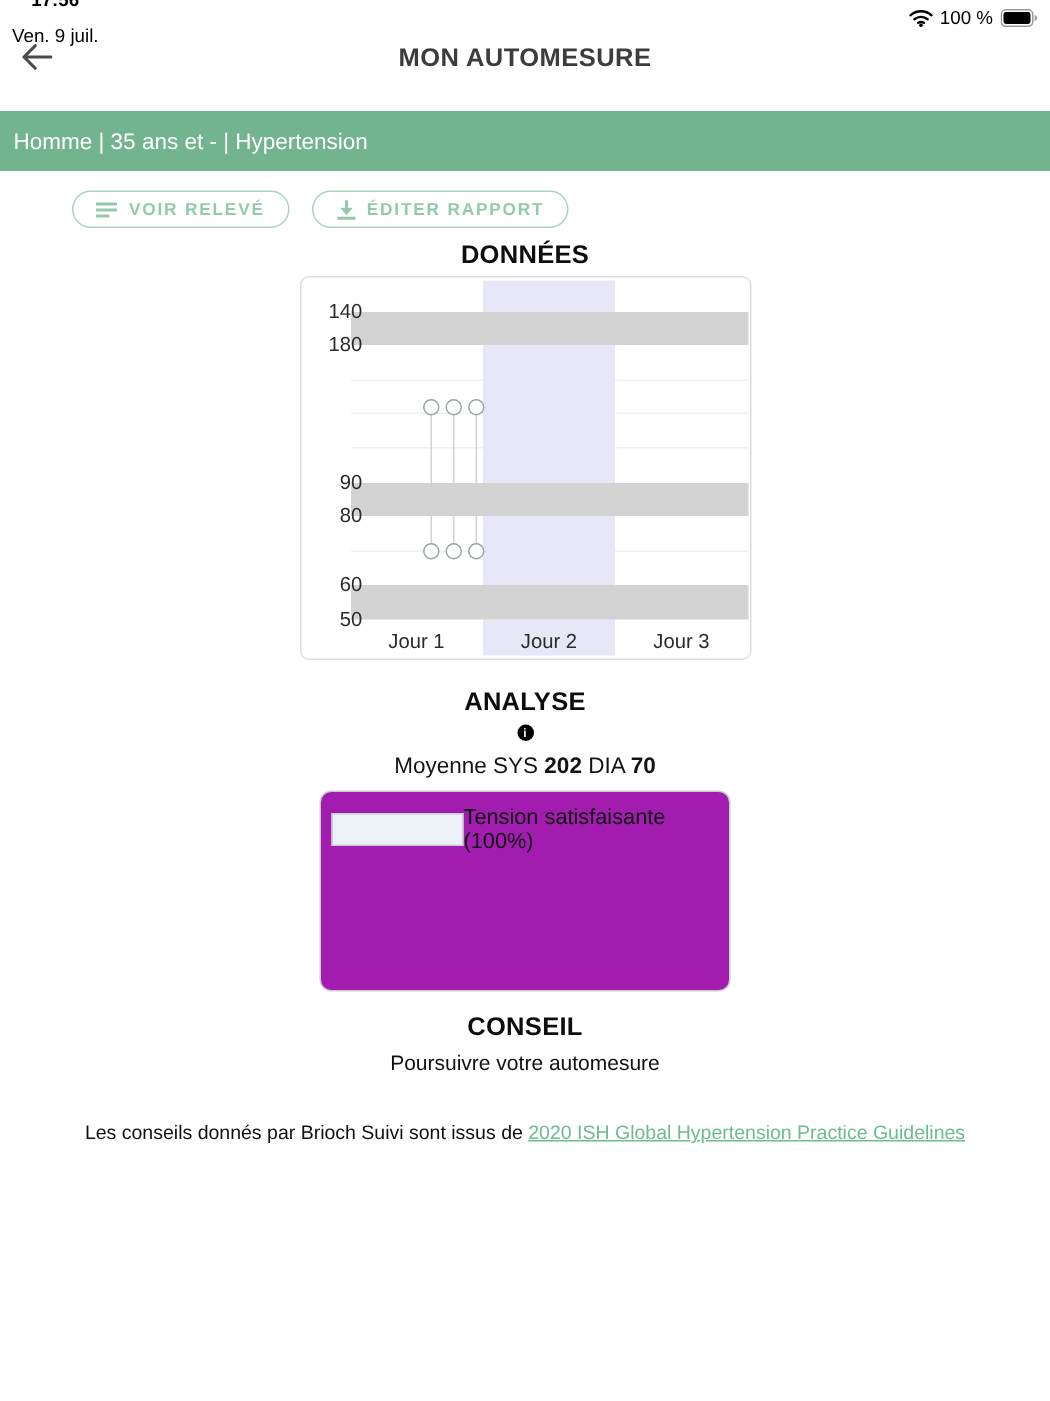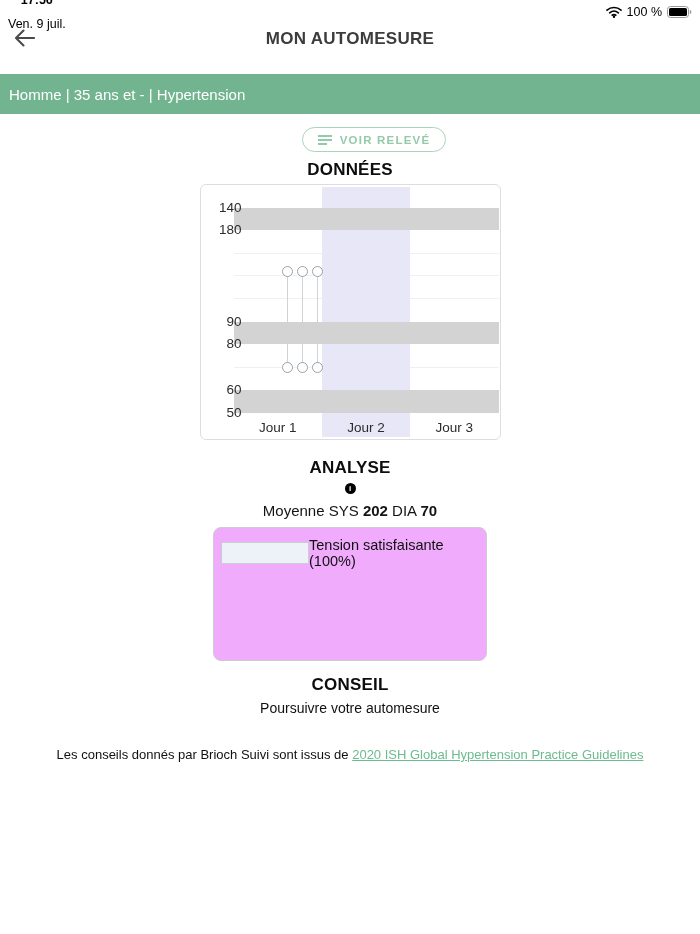--- a/index.html
+++ b/index.html
@@ -25,21 +25,21 @@
   .page-title{
     text-align:center;font-size:17px;font-weight:700;color:#3c3c3c;
     line-height:34px;letter-spacing:.3px;
   }
   
   .banner{
     margin-top:16px;height:40px;background:#71b48f;color:#fff;
     display:flex;align-items:center;padding-left:9px;font-size:15px;
   }
   
-  .btn-row{margin-top:13px;display:flex;justify-content:center;gap:15px;margin-left:48px;}
+  .btn-row{margin-top:13px;display:flex;gap:15px;margin-left:48px;}
   .pill-btn{
     display:inline-flex;align-items:center;gap:7px;
     border:1.5px solid #a9d5bb;border-radius:14px;background:#fff;
     color:#93cbaa;font-size:11.5px;font-weight:700;letter-spacing:1.2px;
     padding:0 15px;height:25px;box-sizing:border-box;cursor:pointer;
     font-family:"Liberation Sans",sans-serif;
   }
   .pill-btn svg{flex:0 0 auto;}
   
   .section-title{
@@ -65,21 +65,21 @@
   }
   .info-icon{
     width:11px;height:11px;border-radius:50%;background:#000;color:#fff;
     display:flex;align-items:center;justify-content:center;
     font-size:8px;font-weight:700;font-style:normal;flex:0 0 auto;
   }
   .mean-row{margin-top:8px;text-align:center;font-size:15px;color:#141414;}
   .mean-row .b{font-weight:700;}
   .legend-box{
     width:274px;height:134px;margin:8px auto 0;border:1px solid #ccc;
-    border-radius:8px;box-sizing:border-box;padding:9px 0 0 7px;background:#f0abfc;
+    border-radius:8px;box-sizing:border-box;padding:9px 0 0 7px;background:#a21caf;
   }
   .legend-item{display:flex;align-items:center;}
   .legend-swatch{width:88px;height:22px;background:#edf2f8;border:1px solid #c9ced3;box-sizing:border-box;flex:0 0 auto;}
   .legend-label{font-size:14.5px;color:#101010;}
   
   .advice-text{margin-top:5px;text-align:center;font-size:14px;color:#101010;}
   .footer{margin-top:31px;text-align:center;font-size:13px;color:#101010;padding:0 20px;}
   .footer a{color:#6dbb90;text-decoration:underline;cursor:pointer;}
 </style>
 </head>
@@ -128,20 +128,30 @@
 <div class="btn-row">
   <button class="pill-btn">
     <span style="display:flex;">
       <svg width="15" height="12" viewBox="0 0 15 12">
         <rect x="0" y="1" width="14" height="2" fill="#93cbaa"></rect>
         <rect x="0" y="5" width="14" height="2" fill="#93cbaa"></rect>
         <rect x="0" y="9" width="9" height="2" fill="#93cbaa"></rect>
       </svg>
     </span>
     <span>VOIR RELEVÉ</span>
+  </button>
+  <button class="pill-btn">
+    <span style="display:flex;">
+      <svg width="14" height="14" viewBox="0 0 14 14">
+        <rect x="6" y="0.5" width="2" height="5.5" fill="#93cbaa"></rect>
+        <path d="M2.8 5.5 L11.2 5.5 L7 10.5 Z" fill="#93cbaa"></path>
+        <rect x="1" y="11.5" width="12" height="2" fill="#93cbaa"></rect>
+      </svg>
+    </span>
+    <span>ÉDITER RAPPORT</span>
   </button>
 </div>
 
 <div class="section-title t-donnees">DONNÉES</div>
 
 <div class="chart-box" id="chart-box">
     <div style="left: 33px; width: 265px; top: 67.62px; height: 1px; background: rgb(240, 240, 240);"></div>
     <div style="left: 33px; width: 265px; top: 90.42px; height: 1px; background: rgb(240, 240, 240);"></div>
     <div style="left: 33px; width: 265px; top: 113.22px; height: 1px; background: rgb(240, 240, 240);"></div>
     <div style="left: 33px; width: 265px; top: 181.62px; height: 1px; background: rgb(240, 240, 240);"></div>

